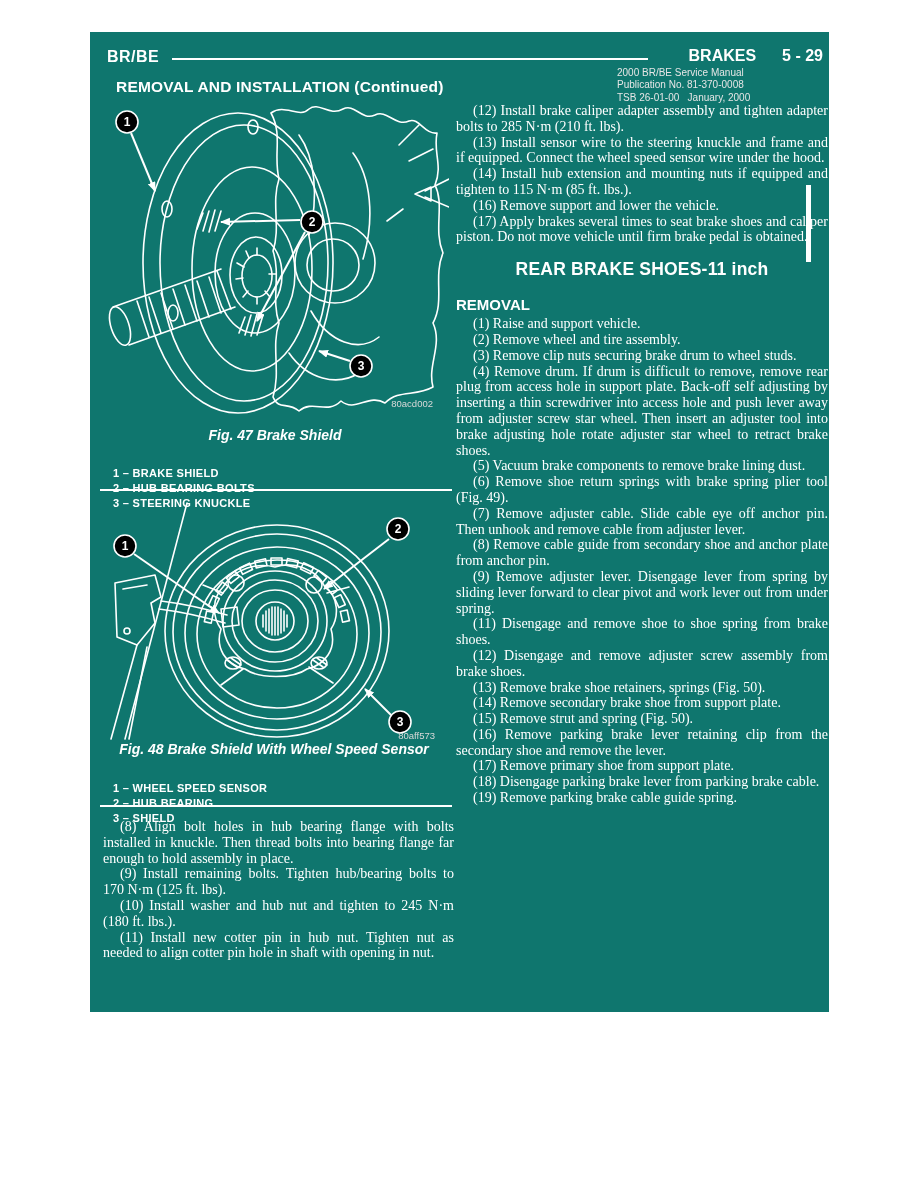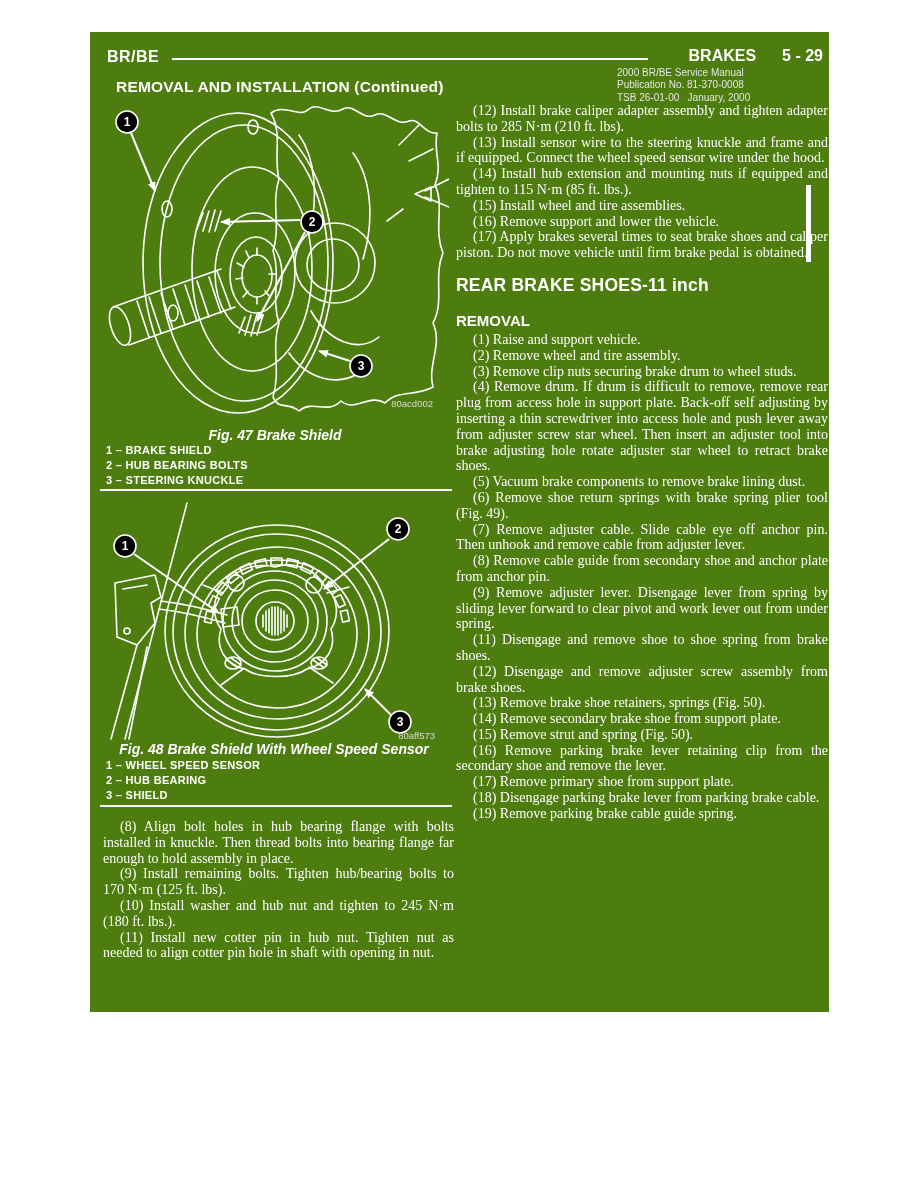--- a/index.html
+++ b/index.html
@@ -4,46 +4,46 @@
 <style>
   html,body{margin:0;padding:0;}
   body{
     width:918px;height:1188px;position:relative;
     background:#ffffff;
     font-family:"Liberation Serif",serif;
     overflow:hidden;
   }
   .page{
     position:absolute;left:90px;top:32px;width:739px;height:980px;
-    background:#4d7c0f;color:#ffffff;overflow:hidden;
+    background:#0f766e;color:#ffffff;overflow:hidden;
   }
   .abs{position:absolute;}
   .hdr-brand{left:17px;top:16px;font:bold 16px "Liberation Sans",sans-serif;letter-spacing:.5px;}
   .hdr-rule{left:82px;top:26px;width:476px;height:2px;background:#ffffff;}
   .hdr-right{right:6px;top:15px;font:bold 16px "Liberation Sans",sans-serif;display:flex;gap:26px;}
   .pub{left:527px;top:35px;font:10px "Liberation Sans",sans-serif;color:#e6e6e6;line-height:12.3px;}
   .pub p{margin:0;white-space:pre;}
   .sec-title{left:26px;top:46px;font:bold 15.5px "Liberation Sans",sans-serif;letter-spacing:.2px;}
   .figsvg{position:absolute;left:13px;}
   #fig47{top:69px;width:346px;height:324px;}
   #fig48{top:465px;width:346px;height:244px;}
   .caption{left:10px;width:350px;text-align:center;font:italic bold 14px "Liberation Sans",sans-serif;}
   #cap47{top:395px;}
   #cap48{top:709px;width:356px;left:6px;}
-  .legend{left:16px;font:bold 11px "Liberation Sans",sans-serif;letter-spacing:.3px;}
+  .legend{left:23px;font:bold 11px "Liberation Sans",sans-serif;letter-spacing:.3px;margin-top:23px;}
   .legend p{margin:0;line-height:15px;}
   #leg47{top:411px;}
   #leg48{top:726px;}
   .hrule{left:10px;width:352px;height:2px;background:#ffffff;}
   #rule47{top:457px;}
   #rule48{top:773px;}
   .body-text p{margin:0;text-indent:17px;text-align:justify;font-size:14px;line-height:15.8px;}
   .left-paras{left:13px;top:787px;width:351px;}
   .right-col{left:366px;top:71px;width:372px;}
-  .h-rear{font:bold 17.5px "Liberation Sans",sans-serif;margin:14px 0 16px 0;letter-spacing:.2px;}
+  .h-rear{font:bold 17.5px "Liberation Sans",sans-serif;margin:14px 0 16px 0;letter-spacing:.2px;text-align:center;}
   .h-removal{font:bold 15px "Liberation Sans",sans-serif;margin:13px 0 3px 0;}
   .change-bar{left:716px;top:153px;width:5px;height:77px;background:#ffffff;}
   
   .art path,.art line,.art ellipse,.art circle,.art rect{
     stroke:#ffffff;fill:none;stroke-width:1.6;stroke-linecap:round;stroke-linejoin:round;
   }
   .co{stroke:#ffffff;fill:#000000;stroke-width:1.6;}
   .co-num{font:bold 12px "Liberation Sans",sans-serif;fill:#ffffff;text-anchor:middle;}
   .wm{font:9.5px "Liberation Sans",sans-serif;fill:#d9d9d9;text-anchor:end;}
   .arrow{stroke:#ffffff;stroke-width:2;fill:none;}
@@ -209,21 +209,20 @@
     <p>(8) Align bolt holes in hub bearing flange with bolts installed in knuckle. Then thread bolts into bearing flange far enough to hold assembly in place.</p>
     <p>(9) Install remaining bolts. Tighten hub/bearing bolts to 170 N·m (125 ft. lbs).</p>
     <p>(10) Install washer and hub nut and tighten to 245 N·m (180 ft. lbs.).</p>
     <p>(11) Install new cotter pin in hub nut. Tighten nut as needed to align cotter pin hole in shaft with opening in nut.</p>
   </div>
 
   <div class="abs body-text right-col">
     <p>(12) Install brake caliper adapter assembly and tighten adapter bolts to 285 N·m (210 ft. lbs).</p>
     <p>(13) Install sensor wire to the steering knuckle and frame and if equipped. Connect the wheel speed sensor wire under the hood.</p>
     <p>(14) Install hub extension and mounting nuts if equipped and tighten to 115 N·m (85 ft. lbs.).</p>
-    <p>(15) Install wheel and tire assemblies.</p>
     <p>(16) Remove support and lower the vehicle.</p>
     <p>(17) Apply brakes several times to seat brake shoes and caliper piston. Do not move vehicle until firm brake pedal is obtained.</p>
 
     <h2 class="h-rear">REAR BRAKE SHOES-11 inch</h2>
     <h3 class="h-removal">REMOVAL</h3>
 
     <p>(1) Raise and support vehicle.</p>
     <p>(2) Remove wheel and tire assembly.</p>
     <p>(3) Remove clip nuts securing brake drum to wheel studs.</p>
     <p>(4) Remove drum. If drum is difficult to remove, remove rear plug from access hole in support plate. Back-off self adjusting by inserting a thin screwdriver into access hole and push lever away from adjuster screw star wheel. Then insert an adjuster tool into brake adjusting hole rotate adjuster star wheel to retract brake shoes.</p>

